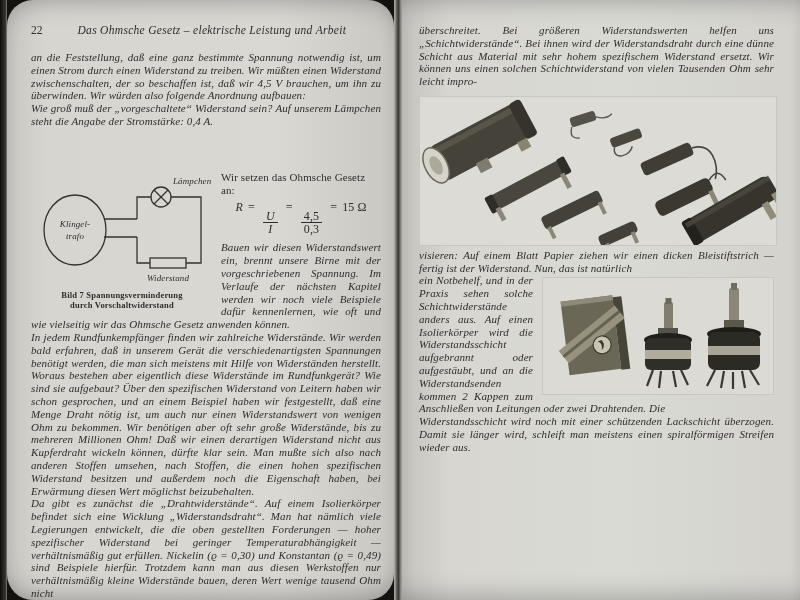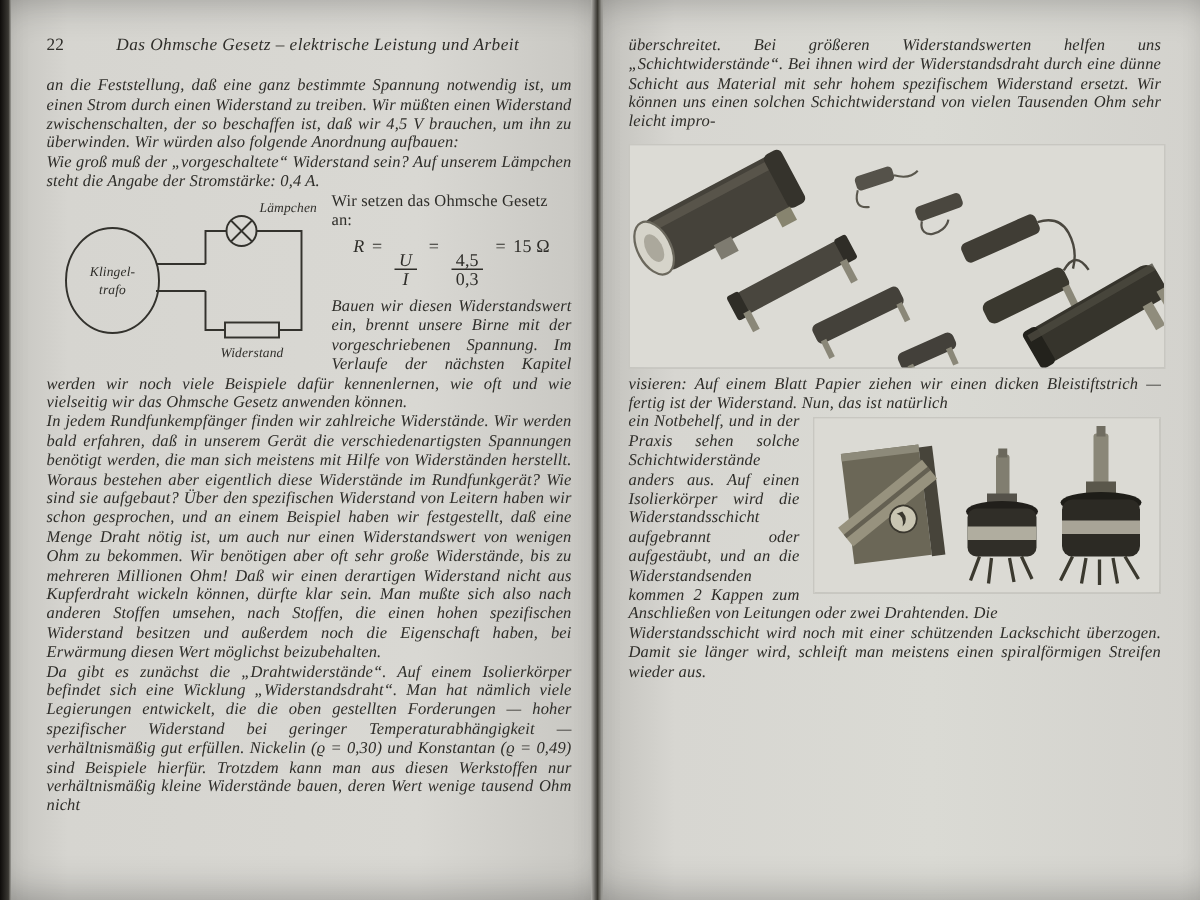--- a/index.html
+++ b/index.html
@@ -13,37 +13,38 @@
   .page{
     box-sizing:border-box;height:600px;overflow:hidden;
     color:#2e2d29;font-size:11px;line-height:12.8px;text-align:justify;
     letter-spacing:.1px;
   }
   .page p{margin:0;font-style:italic;}
   .page-left{
     width:387px;padding:24px 13px 4px 24px;
     background:linear-gradient(90deg,#c7c6c1 0%,#d6d5d0 10%,#d9d8d3 70%,#c8c7c2 100%);
     box-shadow:inset 0 16px 26px -16px rgba(0,0,0,.30), inset 0 -18px 26px -16px rgba(0,0,0,.30);
+    border-radius:26px;
   }
   .page-right{
     width:398px;padding:24px 26px 0 17px;
     background:linear-gradient(90deg,#c3c2bd 0%,#d7d6d1 12%,#dadad4 55%,#d3d2cd 100%);
     box-shadow:inset 0 16px 26px -16px rgba(0,0,0,.28), inset 0 -18px 26px -16px rgba(0,0,0,.28);
   }
   .gutter{width:8px;height:600px;background:linear-gradient(90deg,#b5b4af,#55534e 40%,#38362f 55%,#9b9a95 90%);}
   .pagehead{display:flex;align-items:baseline;font-size:11.5px;line-height:13px;margin-bottom:14px;white-space:nowrap;}
   .pagehead .num{font-style:normal;}
   .pagehead .runhead{flex:1;text-align:center;font-style:italic;letter-spacing:.3px;}
   figure{margin:0;padding:0;}
   .figcap{font-size:8.5px;font-weight:bold;line-height:10.5px;text-align:center;letter-spacing:.2px;}
   
   .fig7{float:left;width:182px;margin:4px 8px 2px 0;}
   .fig7 svg{display:block;margin:0 auto;}
   .fig7 .figcap{margin-top:3px;}
-  .setup-line{margin-left:14px;text-align:left;}
+  .setup-line{margin-left:14px;text-align:left;margin-top:43px;}
   .formula{text-align:center;margin:5px 0 6px;font-size:12px;line-height:13px;}
   .frac{display:inline-flex;flex-direction:column;vertical-align:-9px;line-height:12px;text-align:center;margin:0 3px;}
   .frac .num{border-bottom:1px solid #2e2d29;padding:0 3px;}
   .f-var{font-style:italic;}
   .f-eq{margin:0 2px;}
   
   .fig8{margin:8px auto 0;width:358px;}
   .photo{background:#dcdbd5;box-shadow:inset 0 0 20px rgba(0,0,0,.13);border:1px solid rgba(60,58,50,.12);}
   .fig8 .figcap{margin-top:5px;font-size:9px;}
   .after-fig8{margin-top:7px;}
@@ -81,20 +82,24 @@
             <circle cx="128" cy="22" r="10" fill="#d8d7d2" stroke="#33322d" stroke-width="1.3"></circle>
             <line x1="121" y1="15" x2="135" y2="29" stroke="#33322d" stroke-width="1.2"></line>
             <line x1="135" y1="15" x2="121" y2="29" stroke="#33322d" stroke-width="1.2"></line>
           </g>
           <rect x="117" y="83" width="36" height="10" fill="#d8d7d2" stroke="#33322d" stroke-width="1.3"></rect>
           <text x="42" y="52" text-anchor="middle" class="diagram-label">Klingel-</text>
           <text x="42" y="64" text-anchor="middle" class="diagram-label">trafo</text>
           <text x="140" y="9" class="diagram-label">Lämpchen</text>
           <text x="135" y="106" text-anchor="middle" class="diagram-label">Widerstand</text>
         </svg>
+        <figcaption class="figcap">
+          <div>Bild 7  Spannungsverminderung</div>
+          <div>durch Vorschaltwiderstand</div>
+        </figcaption>
       </figure>
 
       <div class="setup-line">Wir setzen das Ohmsche Gesetz an:</div>
       <div class="formula">
         <span class="f-var">R</span>
         <span class="f-eq">=</span>
         <span class="frac">
           <span class="num f-var">U</span>
           <span class="f-var">I</span>
         </span>

